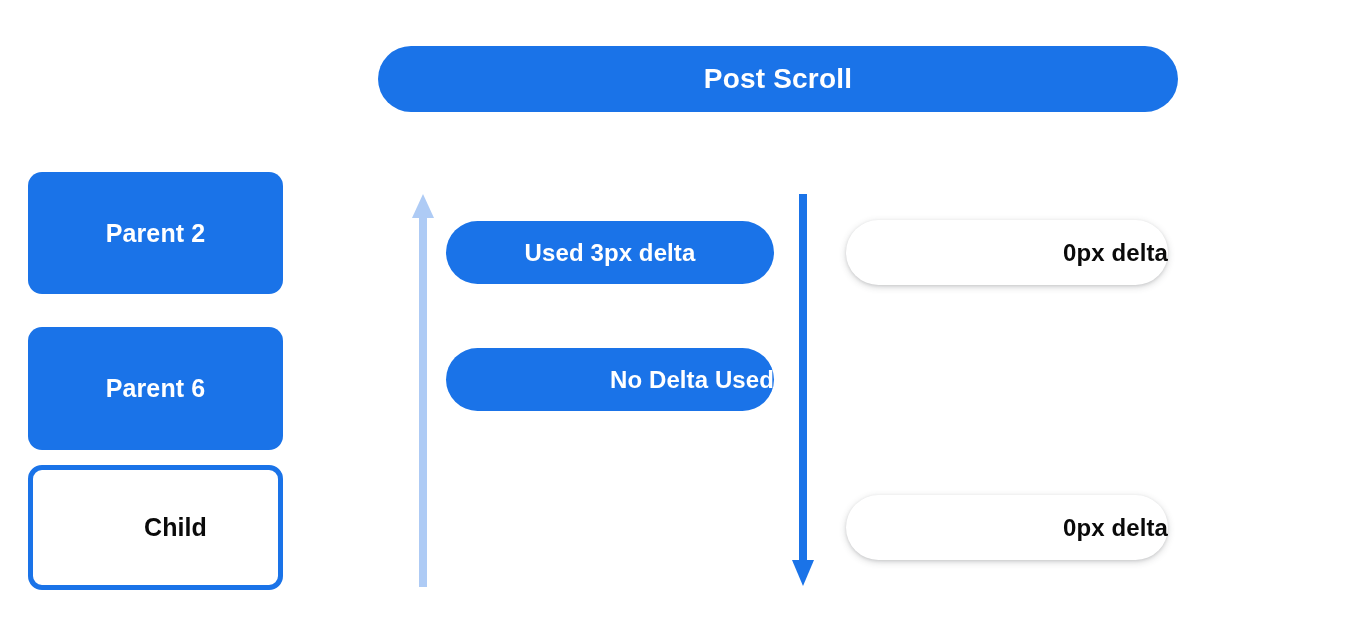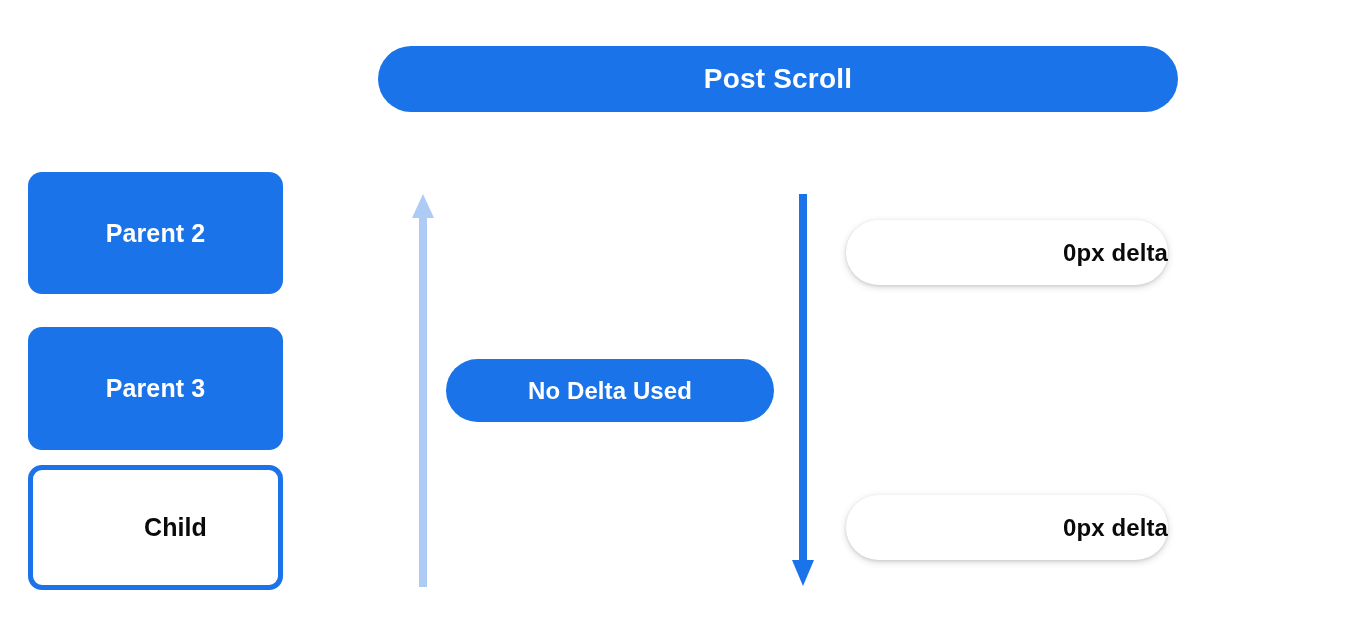--- a/index.html
+++ b/index.html
@@ -112,21 +112,21 @@
     box-sizing: border-box;
   }
   .mid-pill .label {
     color: #ffffff;
     font-size: 24px;
     font-weight: bold;
     letter-spacing: 0.1px;
     line-height: 1;
   }
   #mid-pill-0 { top: 221px; }
-  #mid-pill-1 { top: 359px; }
+  #mid-pill-1 { top: 348px; justify-content: flex-end; }
 
   
   .right-pill {
     position: absolute;
     left: 846px;
     width: 322px;
     height: 65px;
     background: #ffffff;
     border-radius: 33px;
     display: flex;
@@ -152,37 +152,40 @@
 
   <div class="title-pill">
     <span class="label">Post Scroll</span>
   </div>
 
   <div class="stack-box filled" id="box-parent2">
     <span class="label">Parent 2</span>
   </div>
 
   <div class="stack-box filled" id="box-parent1">
-    <span class="label">Parent 3</span>
+    <span class="label">Parent 6</span>
   </div>
 
   <div class="stack-box outlined" id="box-child">
     <span class="label">Child</span>
   </div>
 
   <svg class="arrow" id="arrow-up" viewBox="0 0 36 400" width="36" height="400">
     <polygon points="18,4 29,28 7,28" fill="#aecbf5"></polygon>
     <rect x="14" y="25" width="8" height="372" fill="#aecbf5"></rect>
   </svg>
 
   <svg class="arrow" id="arrow-down" viewBox="0 0 36 400" width="36" height="400">
     <rect x="14" y="4" width="8" height="372" fill="#1a73e8"></rect>
     <polygon points="18,396 7,370 29,370" fill="#1a73e8"></polygon>
   </svg>
 
+  <div class="mid-pill" id="mid-pill-0">
+    <span class="label">Used 3px delta</span>
+  </div>
 
   <div class="mid-pill" id="mid-pill-1">
     <span class="label">No Delta Used</span>
   </div>
 
   <div class="right-pill" id="right-pill-0">
     <span class="label">0px delta</span>
   </div>
 
   <div class="right-pill" id="right-pill-1">

